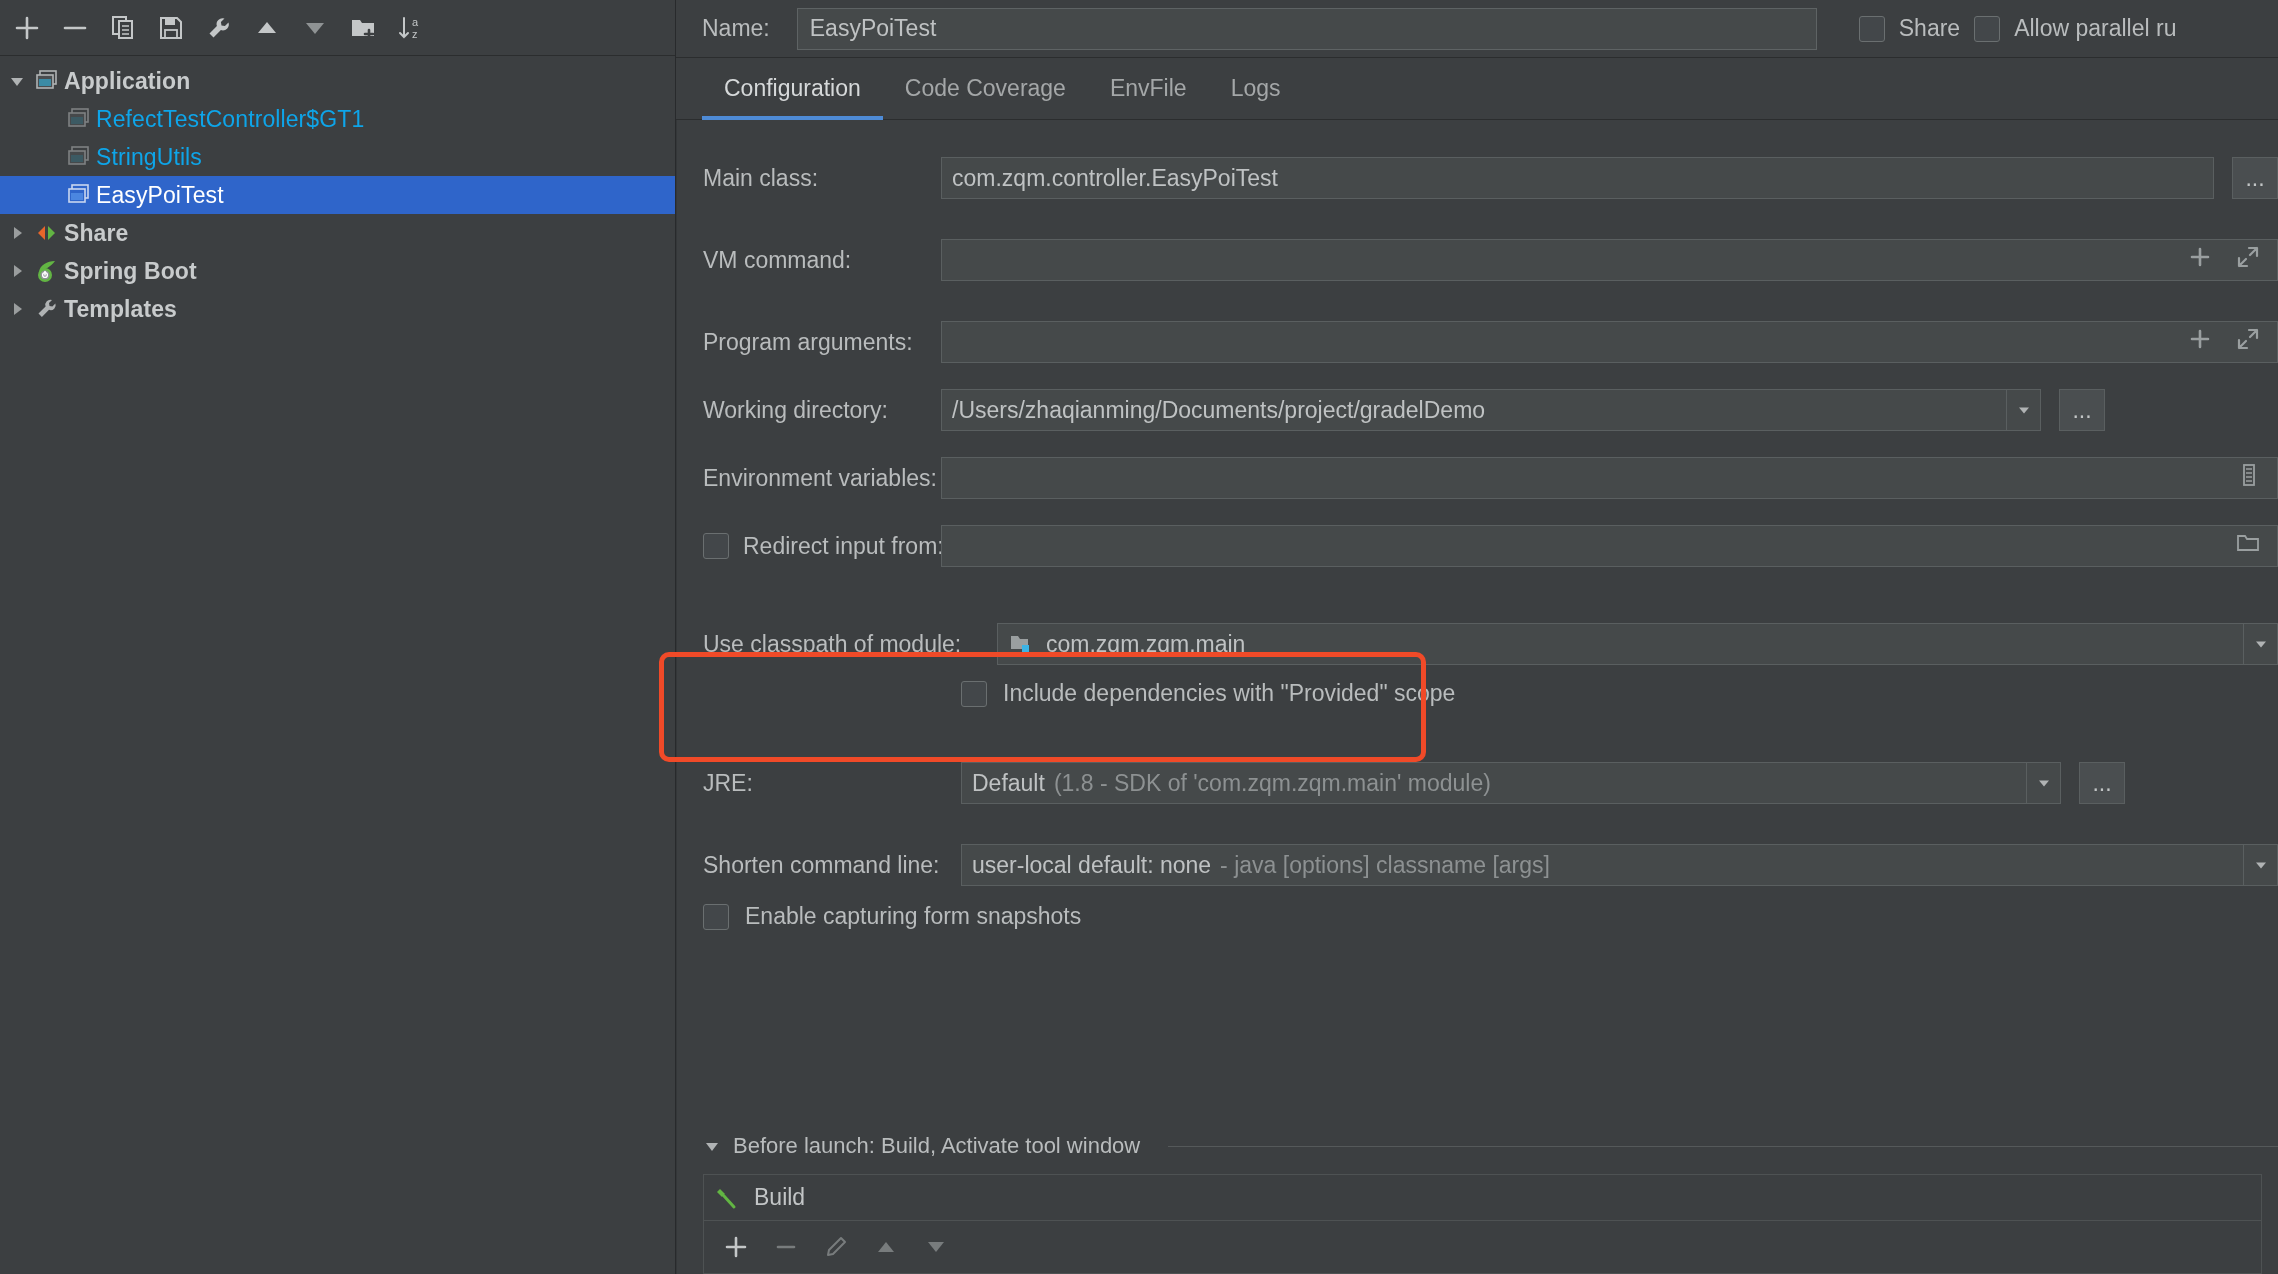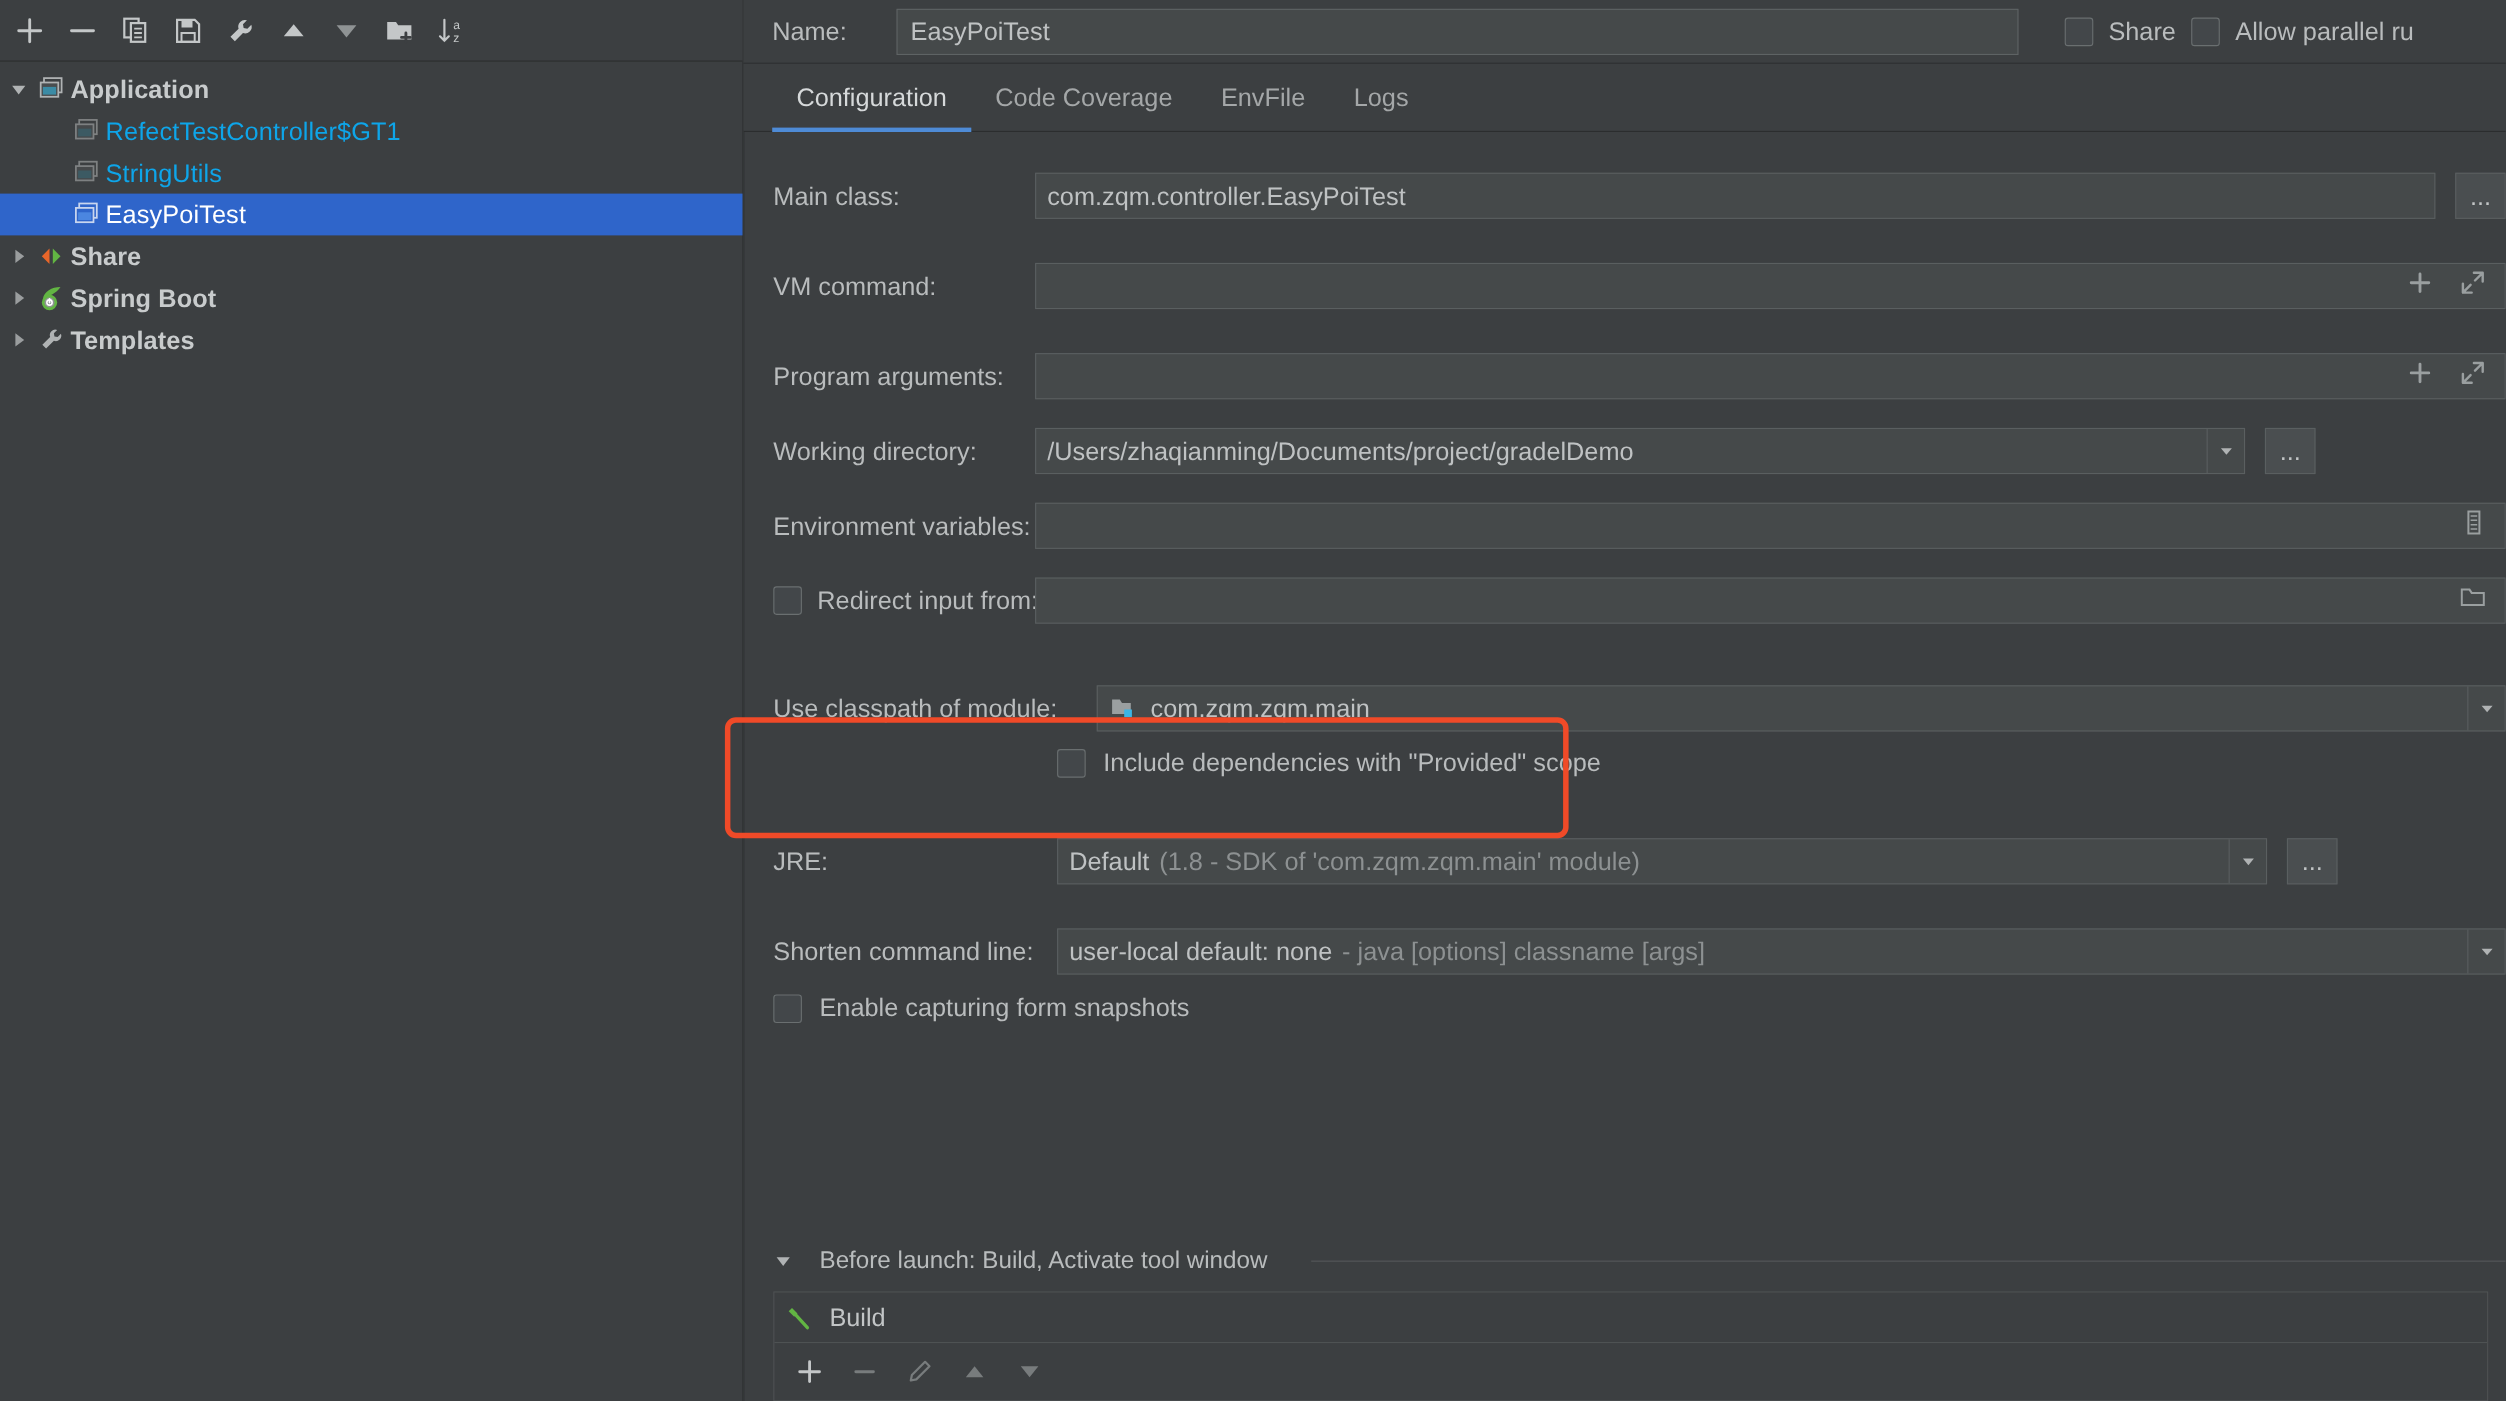--- a/index.html
+++ b/index.html
@@ -57,21 +57,21 @@
     flex: 1; height: 1274px; background: #3c3f41;
     display: flex; flex-direction: column; position: relative;
   }
 
   .name-bar {
     height: 58px; display: flex; align-items: center;
     padding-left: 26px; padding-right: 0px;
     border-bottom: 1px solid #2b2d2e;
     background: #3c3f41;
   }
-  .name-label { font-size: 23px; color: #b9bcbd; margin-right: 45px; }
+  .name-label { font-size: 23px; color: #b9bcbd; margin-right: 27px; }
   .name-input {
     width: 1020px; height: 42px;
     background: #45494a; border: 1px solid #5e6364;
     display: flex; align-items: center; padding-left: 12px;
     font-size: 23px; color: #bfc2c3;
   }
   .share-area { display: flex; align-items: center; margin-left: 42px; gap: 14px; }
   .cb-wrap { display: flex; align-items: center; gap: 14px; }
   .cbox {
     width: 26px; height: 26px; border: 1px solid #6a6f70;
@@ -141,21 +141,21 @@
     padding-left: 26px; margin-bottom: 22px;
   }
   .cb-row .cb-text { font-size: 23px; color: #b9bcbd; }
 
   .spacer-s { height: 14px; }
   .spacer-m { height: 30px; }
 
   
   .before-launch { position: absolute; left: 0; right: 0; bottom: 0; }
   .bl-header {
-    display: flex; align-items: center; gap: 24px;
+    display: flex; align-items: center; gap: 12px;
     padding-left: 26px; height: 40px; margin-top: 48px;
   }
   .bl-title { font-size: 22px; color: #b9bcbd; white-space: nowrap; }
   .bl-line { flex: 1; height: 1px; background: #55595a; margin-left: 16px; }
   .bl-box {
     margin: 8px 16px 0 26px; border: 1px solid #4e5253;
     background: #3c3f41;
   }
   .bl-item {
     height: 46px; display: flex; align-items: center; gap: 14px;

